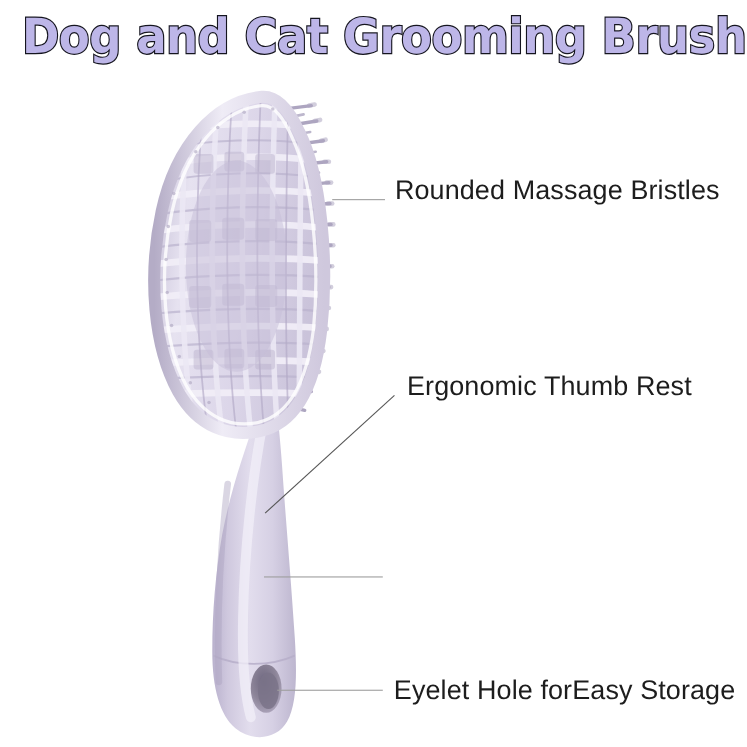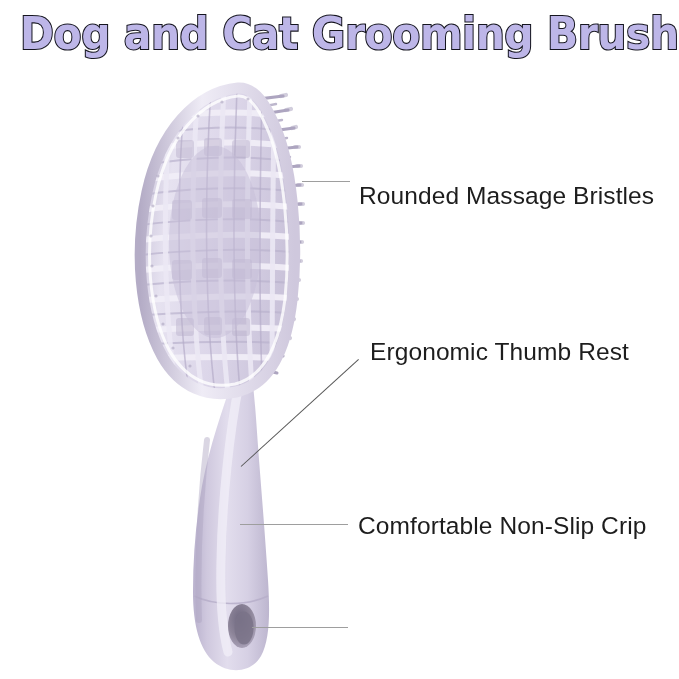--- a/index.html
+++ b/index.html
@@ -262,20 +262,20 @@
   </svg>
 
   <div class="lead" style="left:302px; top:181px; width:48px;"></div>
 
   <div class="lead diag" style="left:241px; top:466px; width:159px; transform:rotate(-42.3deg);"></div>
 
   <div class="lead" style="left:240px; top:524px; width:108px;"></div>
 
   <div class="lead" style="left:252px; top:627px; width:96px;"></div>
 
-  <div class="label" style="left:359px; top:182px;">Rounded Massage Bristles</div>
+  <div class="label" style="left:359px; top:160px;">Rounded Massage Bristles</div>
 
   <div class="label" style="left:370px; top:338px;">Ergonomic Thumb Rest</div>
 
-  <div class="label" style="left:358px; top:512px;">Comfortable Non-Slip Crip</div>
-
+
+  <div class="label" style="left:358px; top:614px;">Eyelet Hole forEasy Storage</div>
 
 </div>
 
 </body></html>

